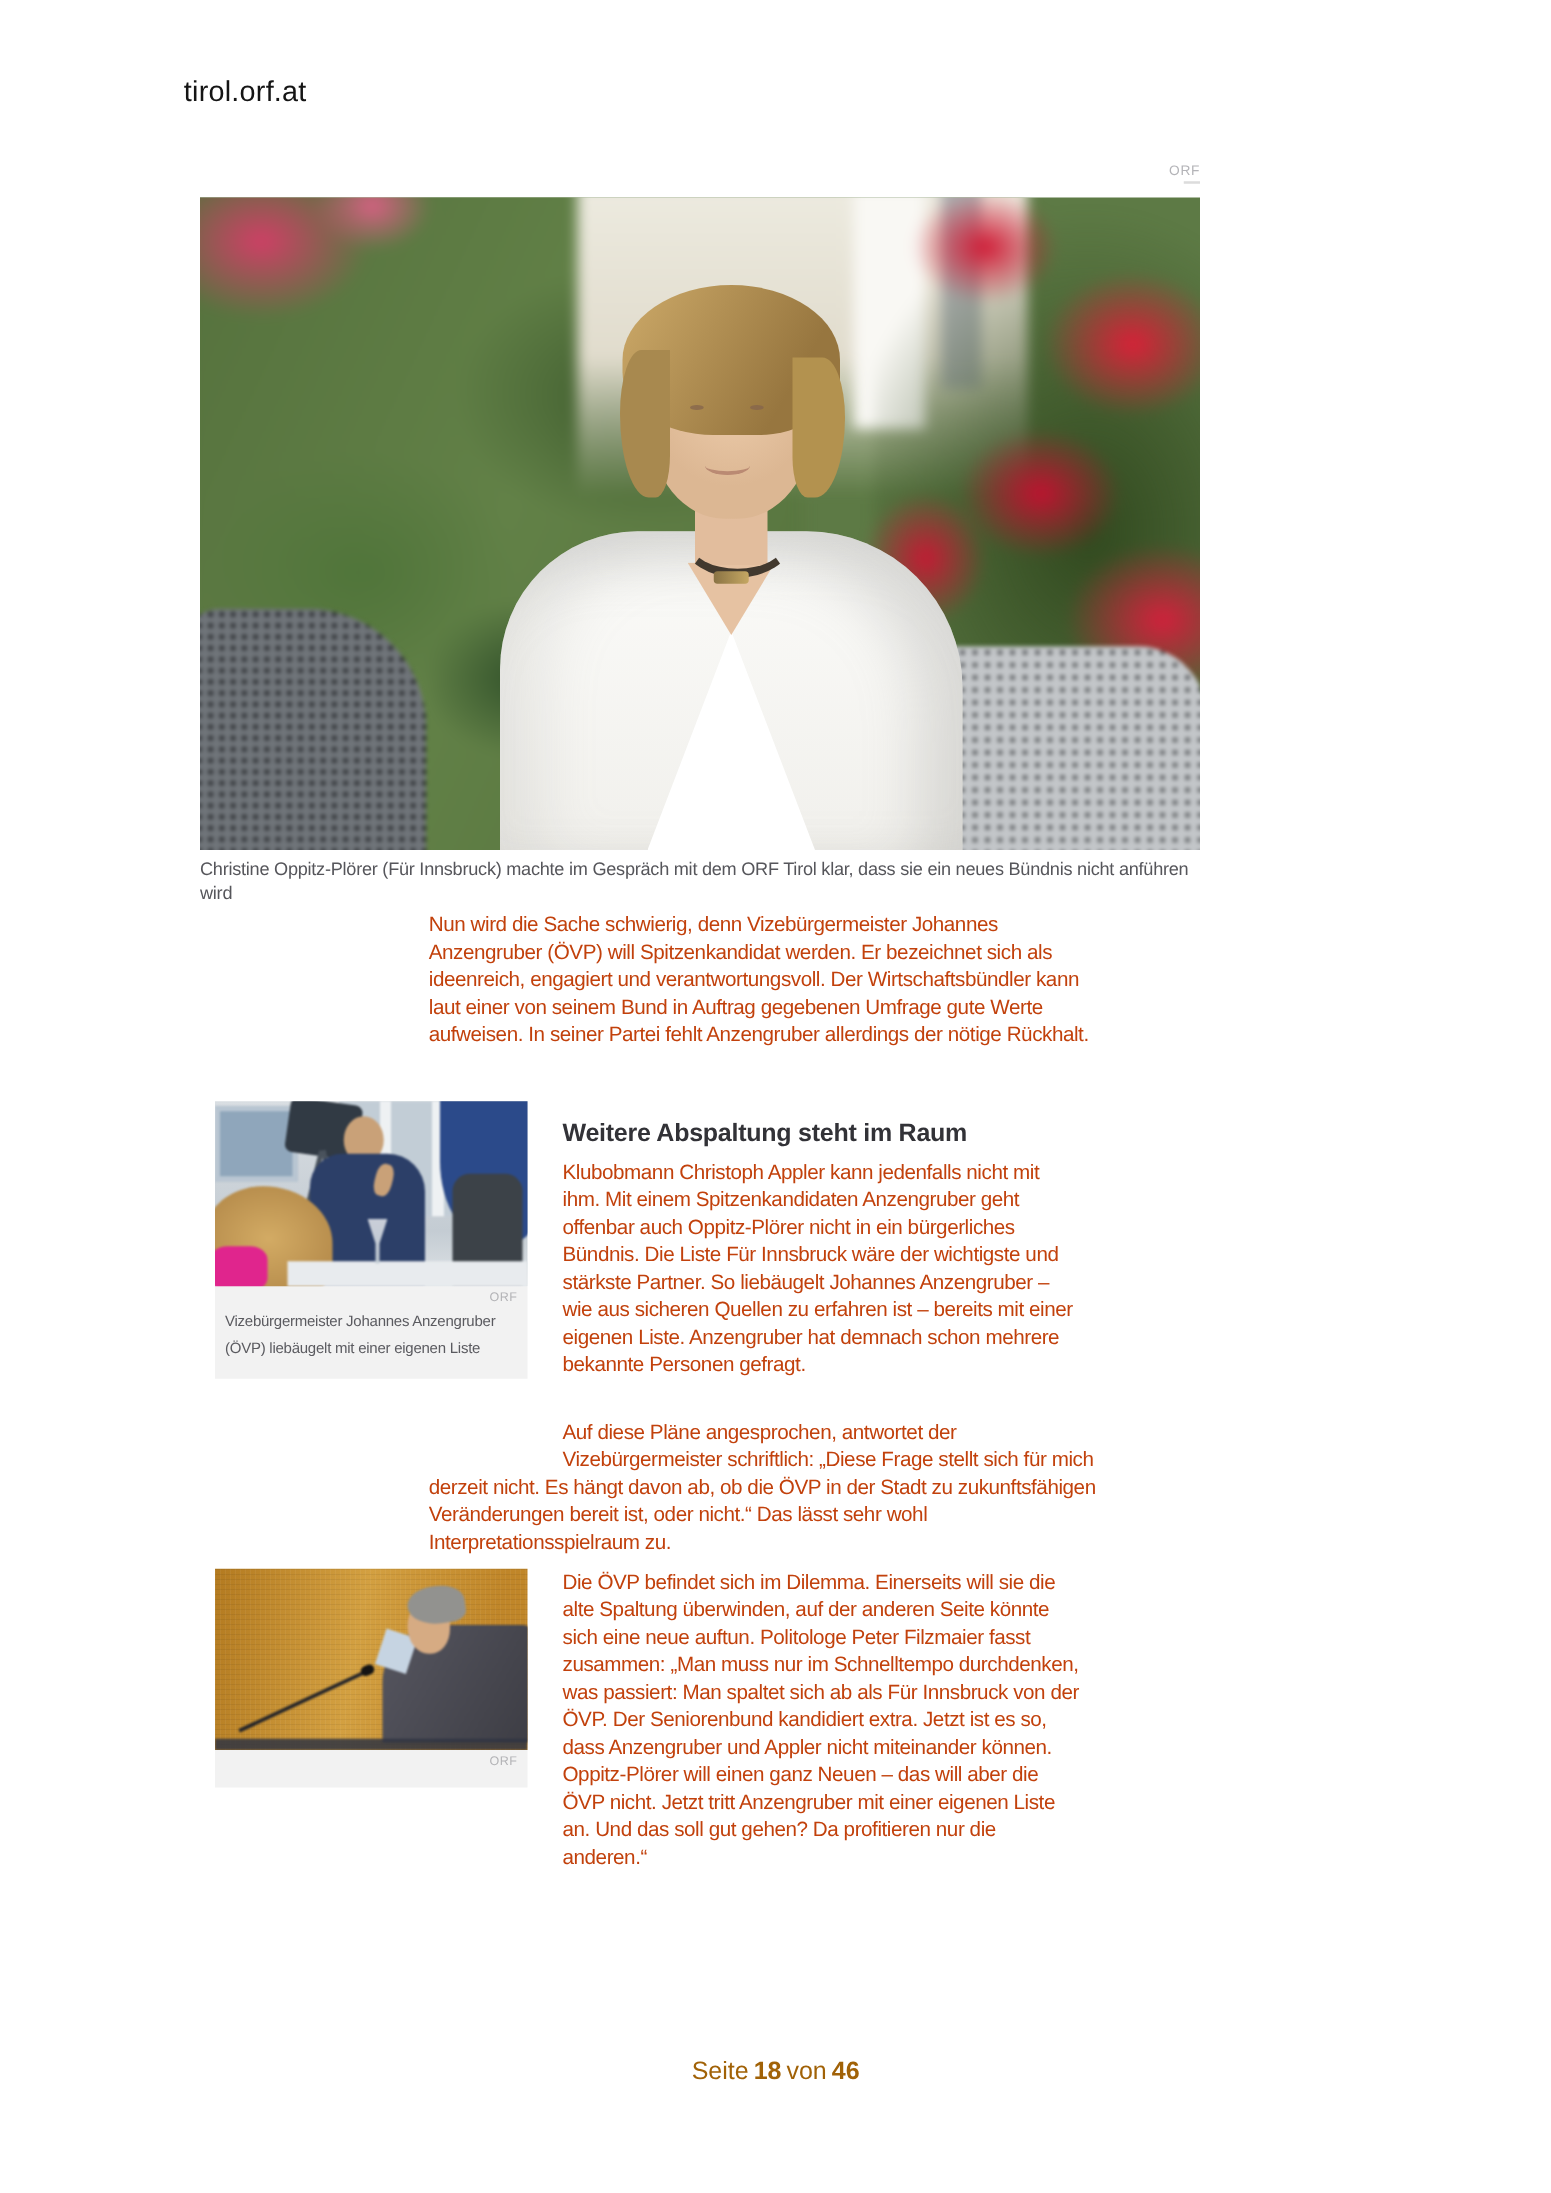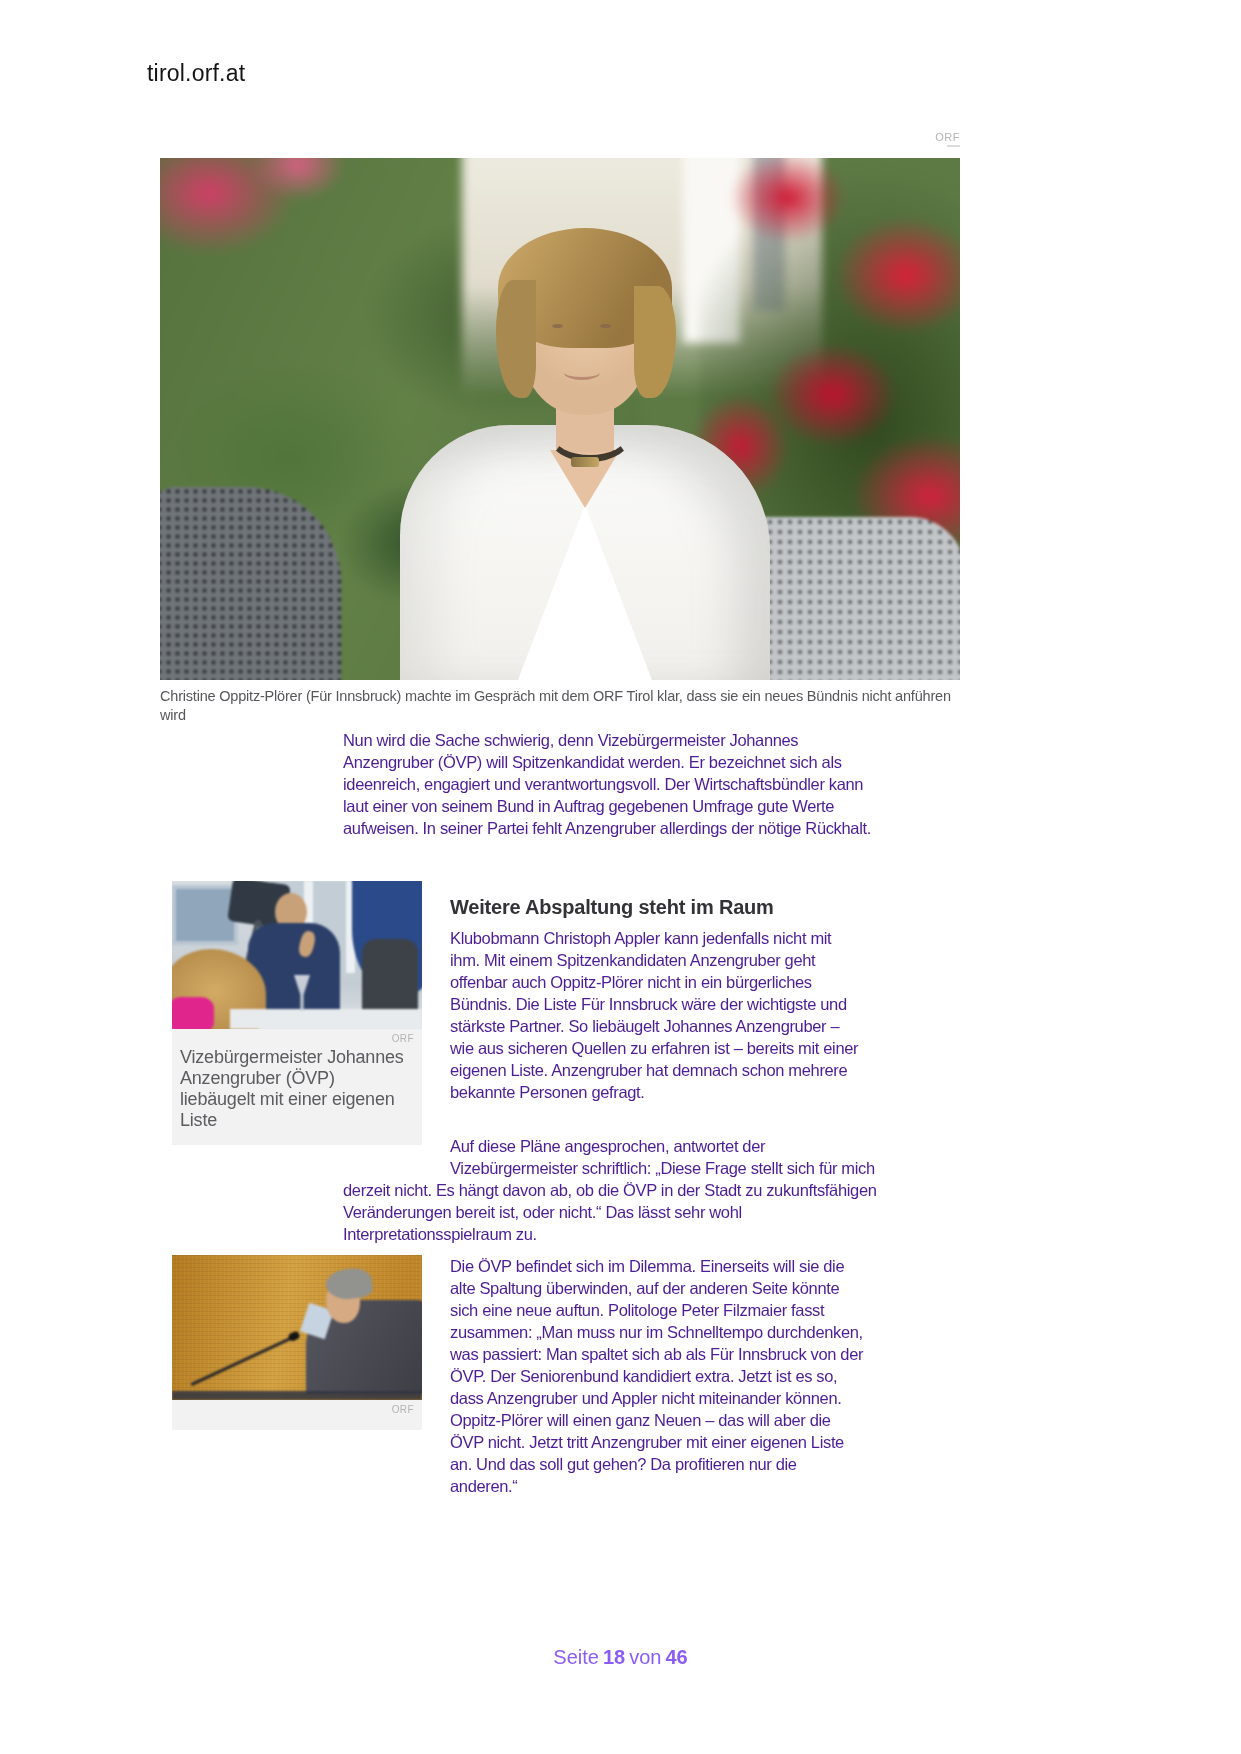--- a/index.html
+++ b/index.html
@@ -75,21 +75,21 @@
   .w-necklace {bottom:218px; left:148px; width:74px; height:42px;
     border:5px solid transparent; border-bottom:7px solid #42392e; border-radius:50%;}
   .w-bead {bottom:213px; left:171px; width:28px; height:10px;
     background:linear-gradient(90deg,#8a7344,#c5a763); border-radius:3px;}
 
   
   .hero-caption {position:absolute; left:160px; top:687px; width:800px;
     font-size:14.5px; line-height:19px; color:#56565b; letter-spacing:-0.2px;}
 
   
-  .para {font-size:16.5px; line-height:22px; color:#4c1d95; letter-spacing:-0.35px; margin:0;}
+  .para {font-size:16.5px; line-height:22px; color:#c2410c; letter-spacing:-0.35px; margin:0;}
   .intro {position:absolute; left:343px; top:729px; width:540px;}
   .quote-para {position:absolute; left:343px; top:1135px; width:540px;}
   .wrap-spacer {float:left; width:107px; height:44px;}
 
   .sec {position:absolute; left:172px; width:692px;}
   .sec1 {top:881px;}
   .sec2 {top:1255px;}
   .heading {font-size:20px; line-height:25px; font-weight:700; color:#323237;
     letter-spacing:-0.2px; margin:16px 0 7px 0;}
   .sec1 .heading {margin-top:14px;}
@@ -131,25 +131,25 @@
   .f2-hair {right:50px; top:14px; width:46px; height:30px; background:#92928f;
     border-radius:50% 50% 30% 60%; transform:rotate(-8deg);}
   .f2-mic {left:20px; bottom:14px; width:112px; height:3px; background:#26262a;
     transform:rotate(-25deg); transform-origin:left bottom;}
   .f2-mic::after {content:""; position:absolute; right:-7px; top:-3px; width:11px; height:8px;
     background:#141414; border-radius:4px;}
   .f2-desk {left:0; bottom:0; width:100%; height:9px; background:#2f3442; opacity:.85;}
 
   .fig-box {background:#f2f2f2; padding:3px 8px 14px 8px; margin:0;}
   .fig-credit {text-align:right; font-size:10px; line-height:13px; color:#b3b3b6; letter-spacing:.4px;}
-  .fig-caption {font-size:18px; line-height:21px; color:#5b5b60; letter-spacing:-0.2px; margin-top:2px;}
+  .fig-caption {font-size:12px; line-height:21px; color:#5b5b60; letter-spacing:-0.2px; margin-top:2px;}
 
   
   .footer {position:absolute; left:0; top:1646px; width:100%; text-align:center;
-    font-size:20px; color:#8b5cf6;}
+    font-size:20px; color:#a16207;}
   .footer span, .footer b {margin:0 2px;}
   .footer b {font-weight:700;}
 </style>
 </head>
 <body>
 
 <div class="page">
 
   <div class="brand"><span class="brand-bold">tirol</span><span>.orf.at</span></div>
 

